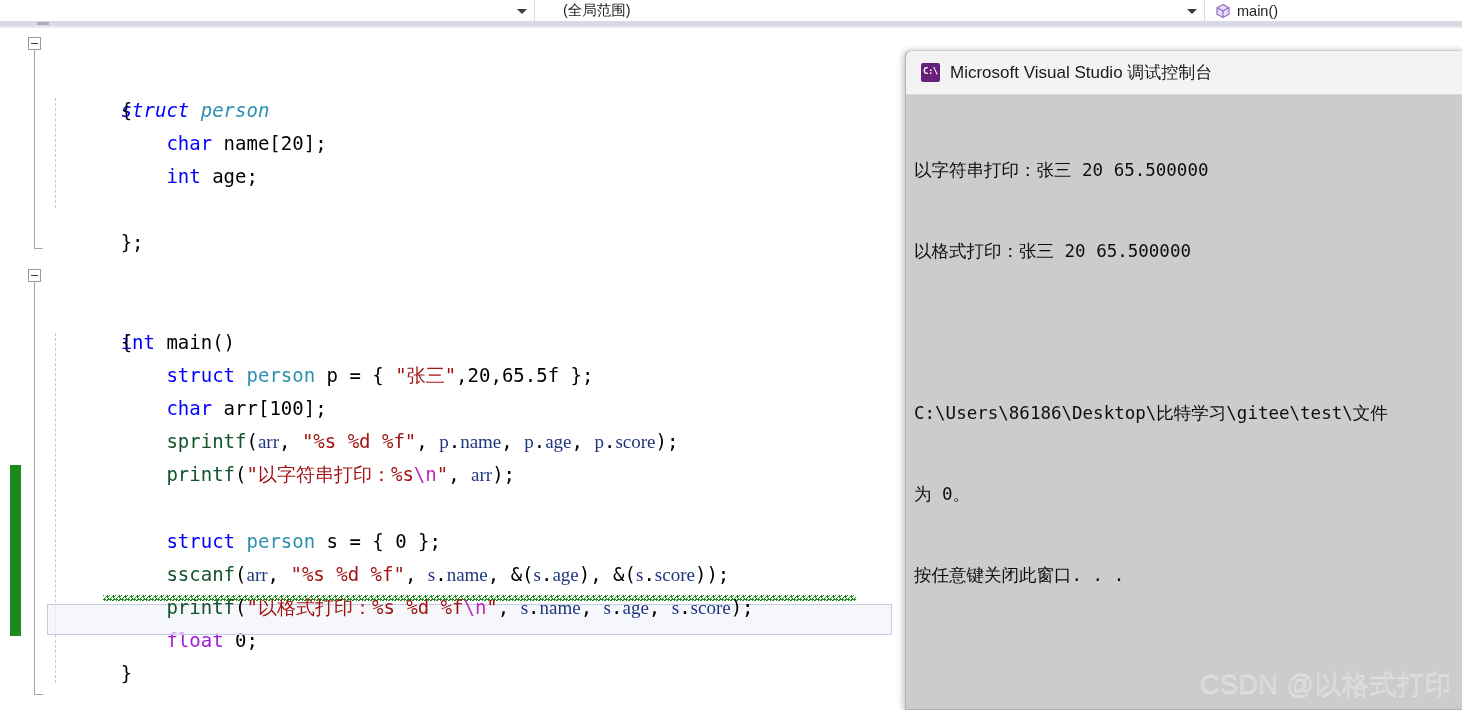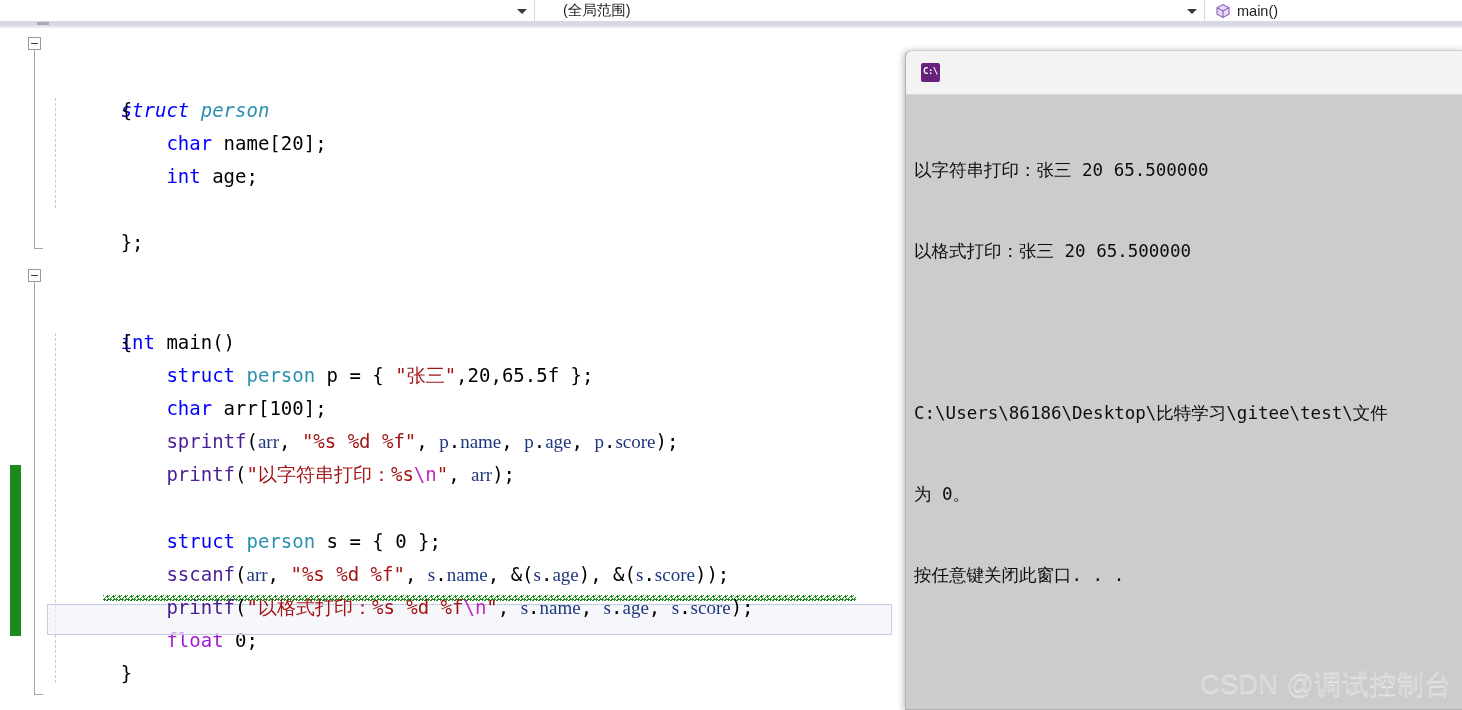--- a/index.html
+++ b/index.html
@@ -116,21 +116,21 @@
     white-space: pre;
   }
   
   .kw   { color: #0000ff; }
   .ret  { color: #a11bd6; }
   .typ  { color: #2b91af; }
   .str  { color: #a31515; }
   .esc  { color: #c12ac1; }
   .num  { color: #000000; }
   .pln  { color: #000000; }
-  .fn   { color: #4c1d95; }
+  .fn   { color: #14532d; }
   .var  { color: #1f377f; font-family: Liberation Serif, serif; }
 
   
   .fold {
     position: absolute;
     left: 28px; top: 9px;
     width: 13px; height: 13px;
     border: 1px solid #9a9a9a;
     background: #ffffff;
     box-sizing: border-box;
@@ -385,24 +385,25 @@
     </div>
 
   </div>
 </div>
 
 <div id="console-window">
   <div id="console-titlebar">
     <span id="console-icon">
       <span id="console-icon-text">C:\</span>
     </span>
+    <span id="console-title-text">Microsoft Visual Studio 调试控制台</span>
   </div>
   <div id="console-body">
     <div class="console-line">以字符串打印：张三 20 65.500000</div>
     <div class="console-line">以格式打印：张三 20 65.500000</div>
     <div class="console-line console-blank"></div>
     <div class="console-line">C:\Users\86186\Desktop\比特学习\gitee\test\文件</div>
     <div class="console-line">为 0。</div>
     <div class="console-line">按任意键关闭此窗口. . .</div>
   </div>
 </div>
 
-<div id="watermark">CSDN @调试控制台</div>
+<div id="watermark">CSDN @以格式打印</div>
 
 </body></html>

